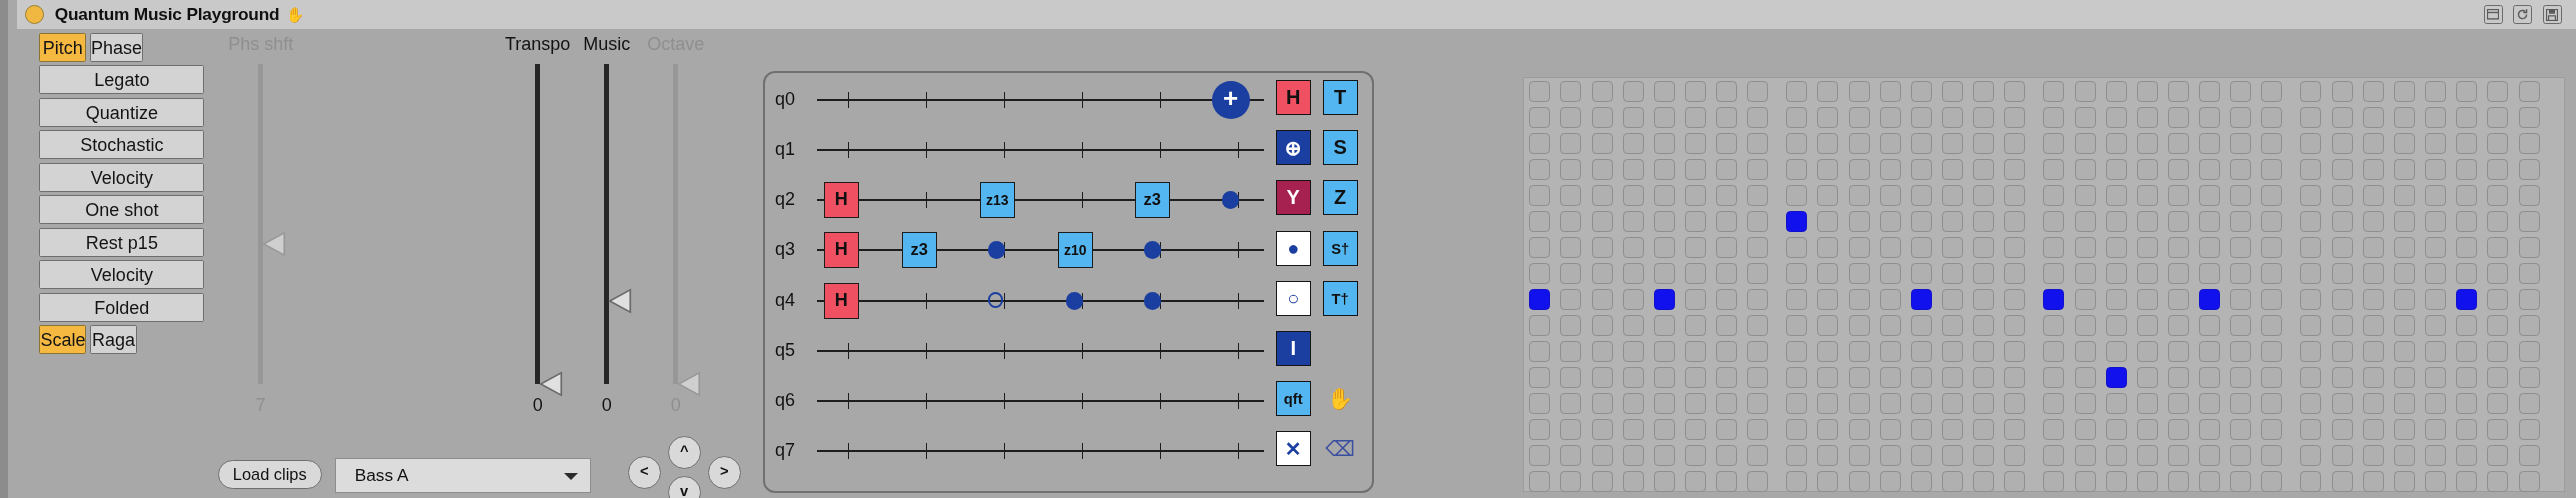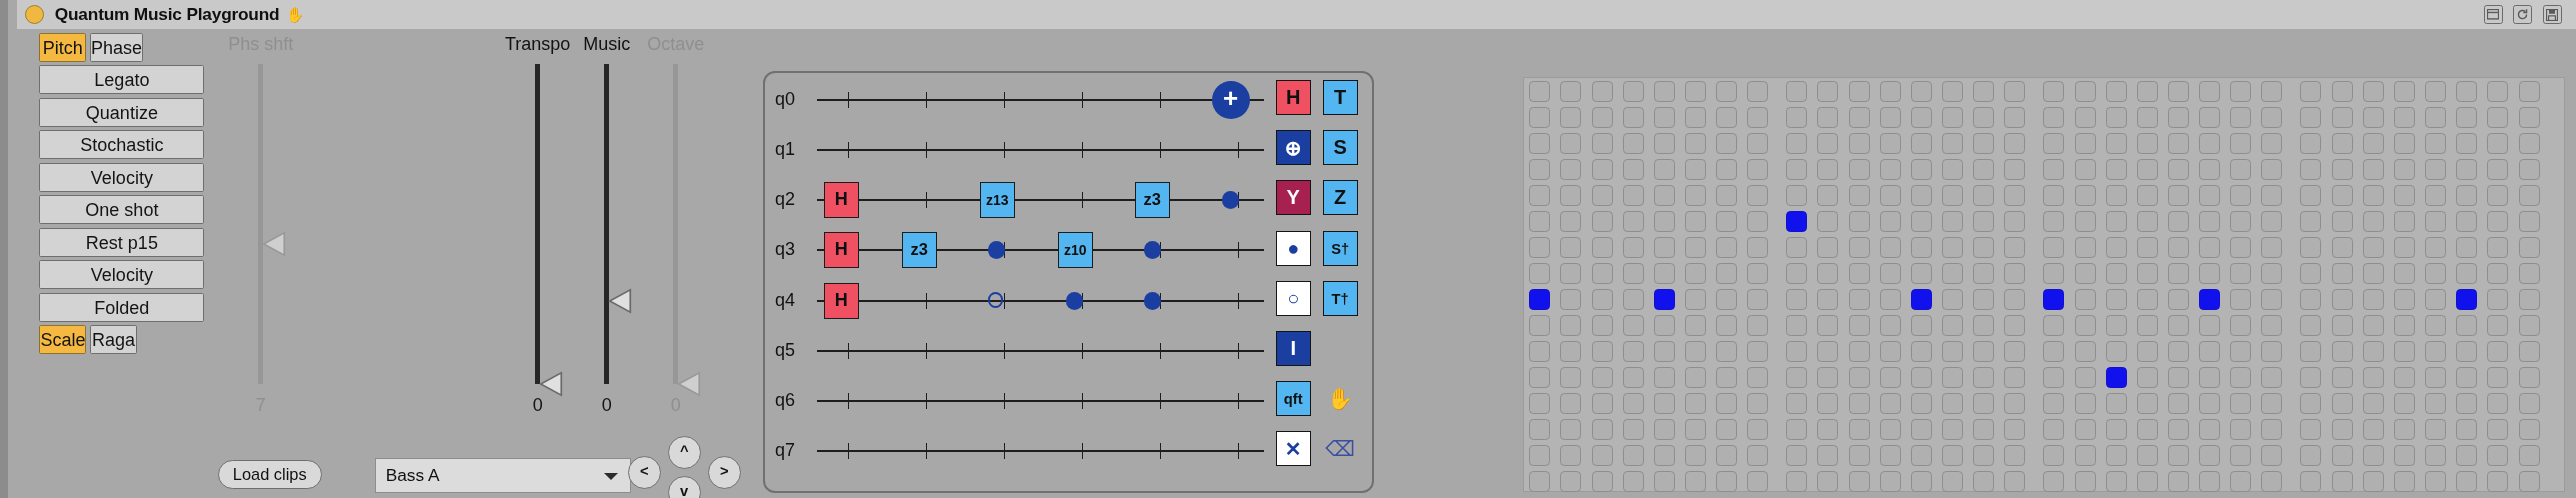--- a/index.html
+++ b/index.html
@@ -53,23 +53,23 @@
   .sl-hwrap { position:absolute; left:50%; margin-left:1.7px; }
   .sl-hwrap svg { display:block; }
   .sl-value { position:absolute; left:0; width:100%; top:362px;
               font-size:18px; color:#131313; }
   .sl-value.dim { color:#8f8f8f; }
 
   
   #load-clips { position:absolute; left:201px; top:431px; width:104px; height:29px;
                 border:1.7px solid #6e6e6e; border-radius:14.7px; background:#d9d9d9;
                 font-size:16.4px; color:#111; text-align:center; line-height:27px; }
-  #clip-select { position:absolute; left:358px; top:429px; width:256px; height:35px;
+  #clip-select { position:absolute; left:318px; top:429px; width:256px; height:35px;
                  background:#dcdcdc; border:0.9px solid #8d8d8d;
-                 font-size:17.3px; color:#111; line-height:33px; padding-left:10px; }
+                 font-size:17.3px; color:#111; line-height:33px; padding-left:19px; }
   #clip-caret { position:absolute; right:12px; top:14px; width:0;height:0;
                 border-left:7px solid transparent; border-right:7px solid transparent;
                 border-top:7.8px solid #2b2b2b; }
   .dpad { position:absolute; width:33px; height:33px; border-radius:50%;
           background:#d9d9d9; border:1.7px solid #707070; color:#111;
           font-size:14.7px; font-weight:bold; text-align:center; line-height:29px; }
   #dpad-up{ left:651px; top:407px; }
   #dpad-down{ left:651px; top:447px; }
   #dpad-left{ left:611px; top:427px; }
   #dpad-right{ left:691px; top:427px; }

